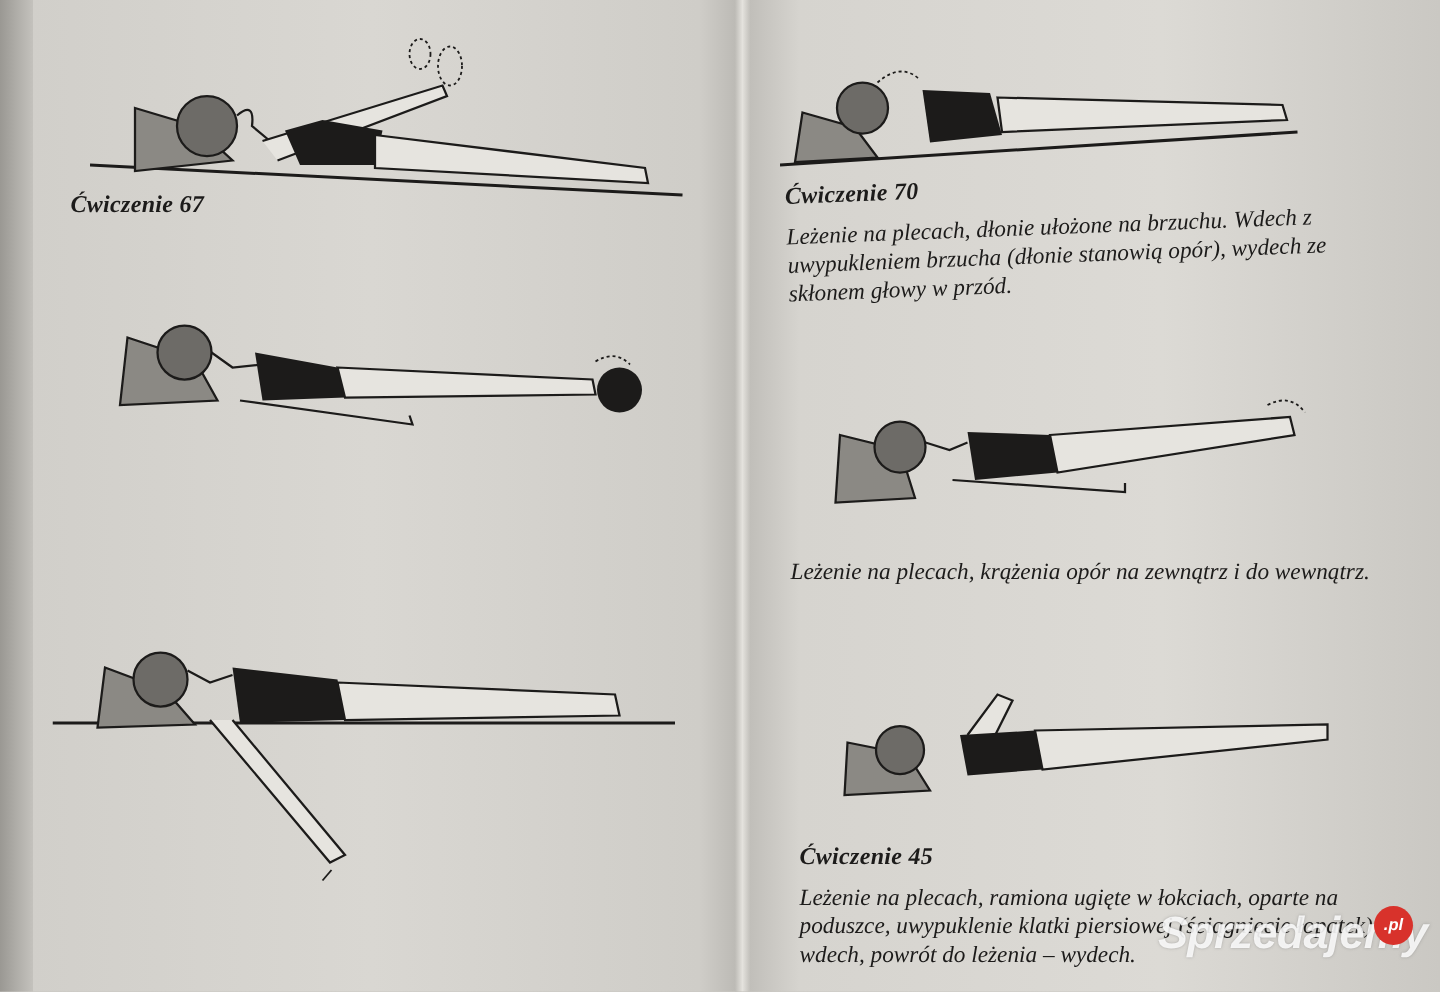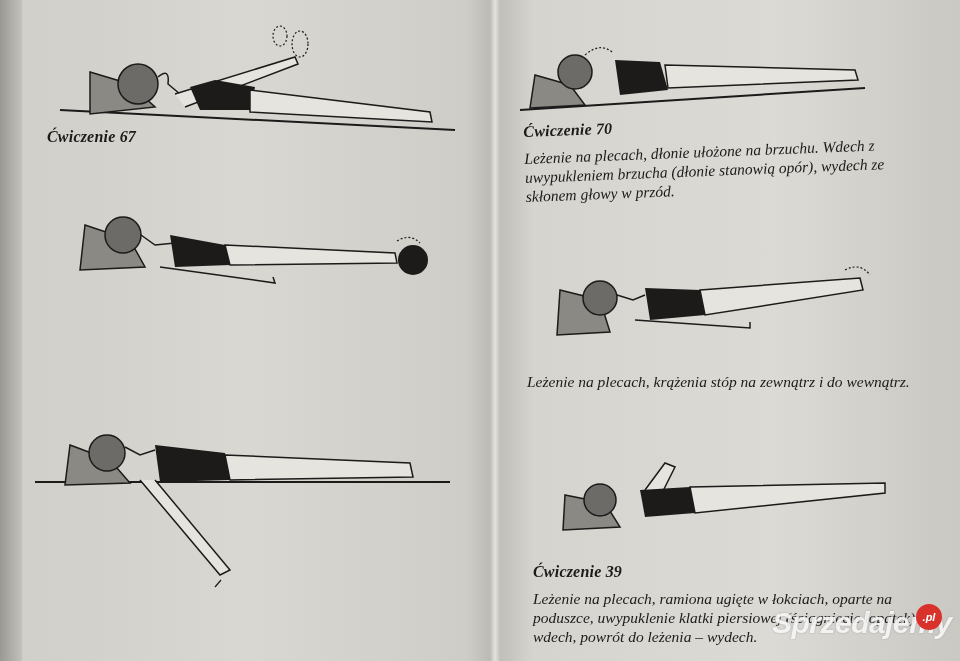--- a/index.html
+++ b/index.html
@@ -110,31 +110,31 @@
     <path d="M5 30 L45 40 L55 72 L2 75 Z" fill="#8b8984" stroke="#1c1b1a" stroke-width="1.5"></path>
     <circle cx="45" cy="38" r="17" fill="#6d6b67" stroke="#1c1b1a" stroke-width="1.5"></circle>
     <path d="M62 35 L78 40 L90 35" fill="none" stroke="#1c1b1a" stroke-width="1.5"></path>
     <path d="M90 28 L145 30 L150 55 L95 60 Z" fill="#1c1b1a"></path>
     <path d="M145 30 L305 18 L308 30 L150 55 Z" fill="#e6e4df" stroke="#1c1b1a" stroke-width="1.5"></path>
     <path d="M80 60 L195 68 L195 62" fill="none" stroke="#1c1b1a" stroke-width="1.5"></path>
     <path d="M290 10 Q305 2 315 15" fill="none" stroke="#1c1b1a" stroke-width="1.2" stroke-dasharray="2 2"></path>
   </svg>
 
   <div class="exercise" style="left:527px;top:372px;width:410px">
-    <p class="ex-desc">Leżenie na plecach, krążenia stóp na zewnątrz i do wewnątrz.</p>
+    <p class="ex-desc">Leżenie na plecach, krążenia opór na zewnątrz i do wewnątrz.</p>
   </div>
 
   <svg class="illus" style="left:560px;top:455px" width="330" height="80" viewBox="0 0 330 80">
     <path d="M5 40 L45 48 L60 72 L3 75 Z" fill="#8b8984" stroke="#1c1b1a" stroke-width="1.5"></path>
     <circle cx="40" cy="45" r="16" fill="#6d6b67" stroke="#1c1b1a" stroke-width="1.5"></circle>
     <path d="M85 35 L105 8 L115 12 L100 42" fill="#e6e4df" stroke="#1c1b1a" stroke-width="1.5"></path>
     <path d="M80 35 L130 32 L135 58 L85 62 Z" fill="#1c1b1a"></path>
     <path d="M130 32 L325 28 L325 38 L135 58 Z" fill="#e6e4df" stroke="#1c1b1a" stroke-width="1.5"></path>
   </svg>
 
   <div class="exercise" style="left:533px;top:563px;width:410px">
-    <p class="ex-title">Ćwiczenie 39</p>
+    <p class="ex-title">Ćwiczenie 45</p>
     <p class="ex-desc">Leżenie na plecach, ramiona ugięte w łokciach, oparte na poduszce, uwypuklenie klatki piersiowej (ściągnięcie łopatek) – wdech, powrót do leżenia – wydech.</p>
   </div>
 
   <div class="watermark">Sprzedajemy</div>
   <div class="wm-badge">.pl</div>
 </div>
 
 </body></html>

